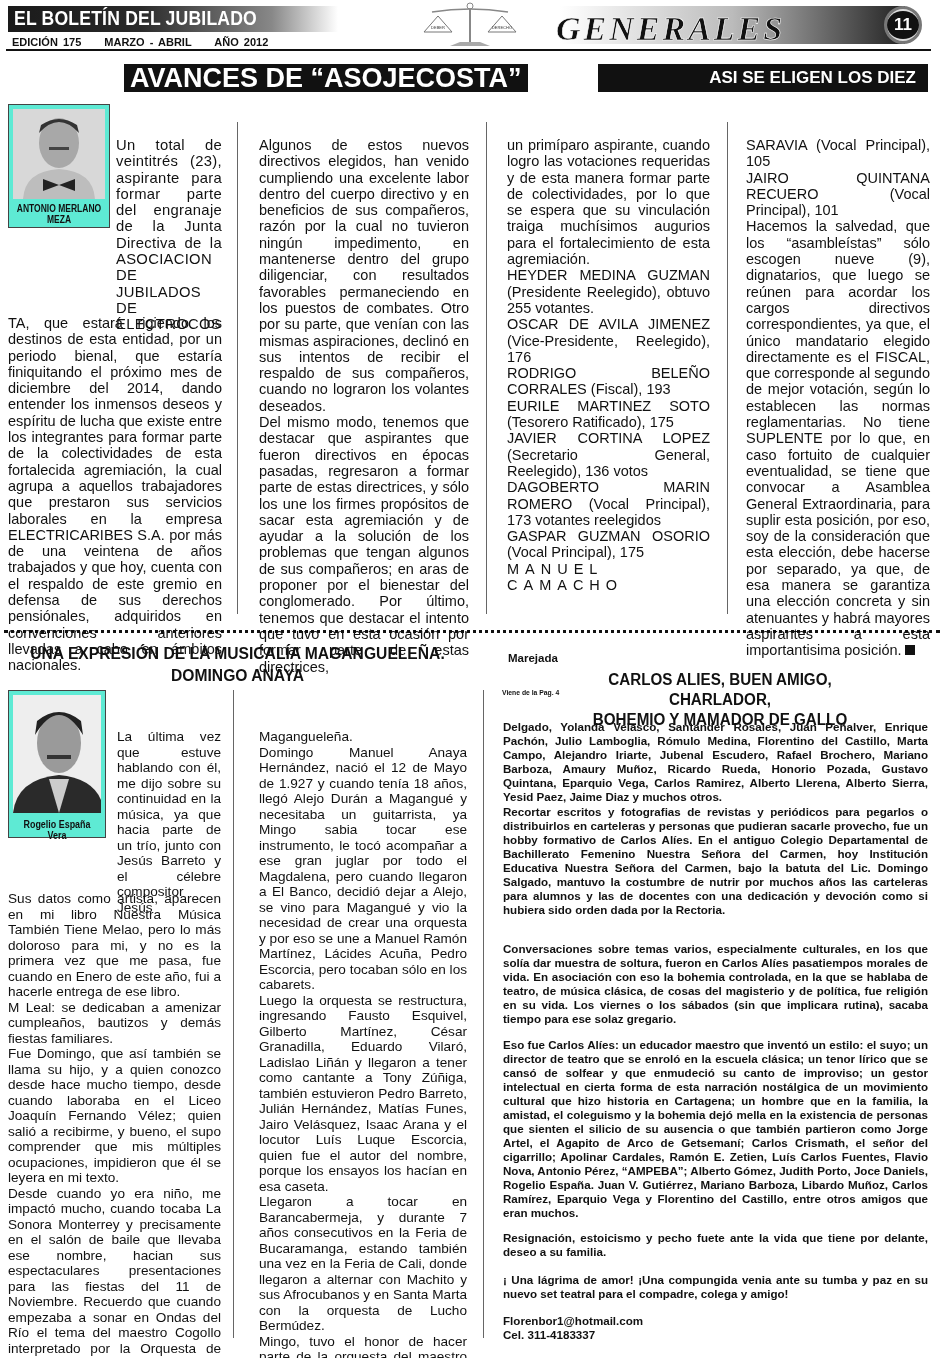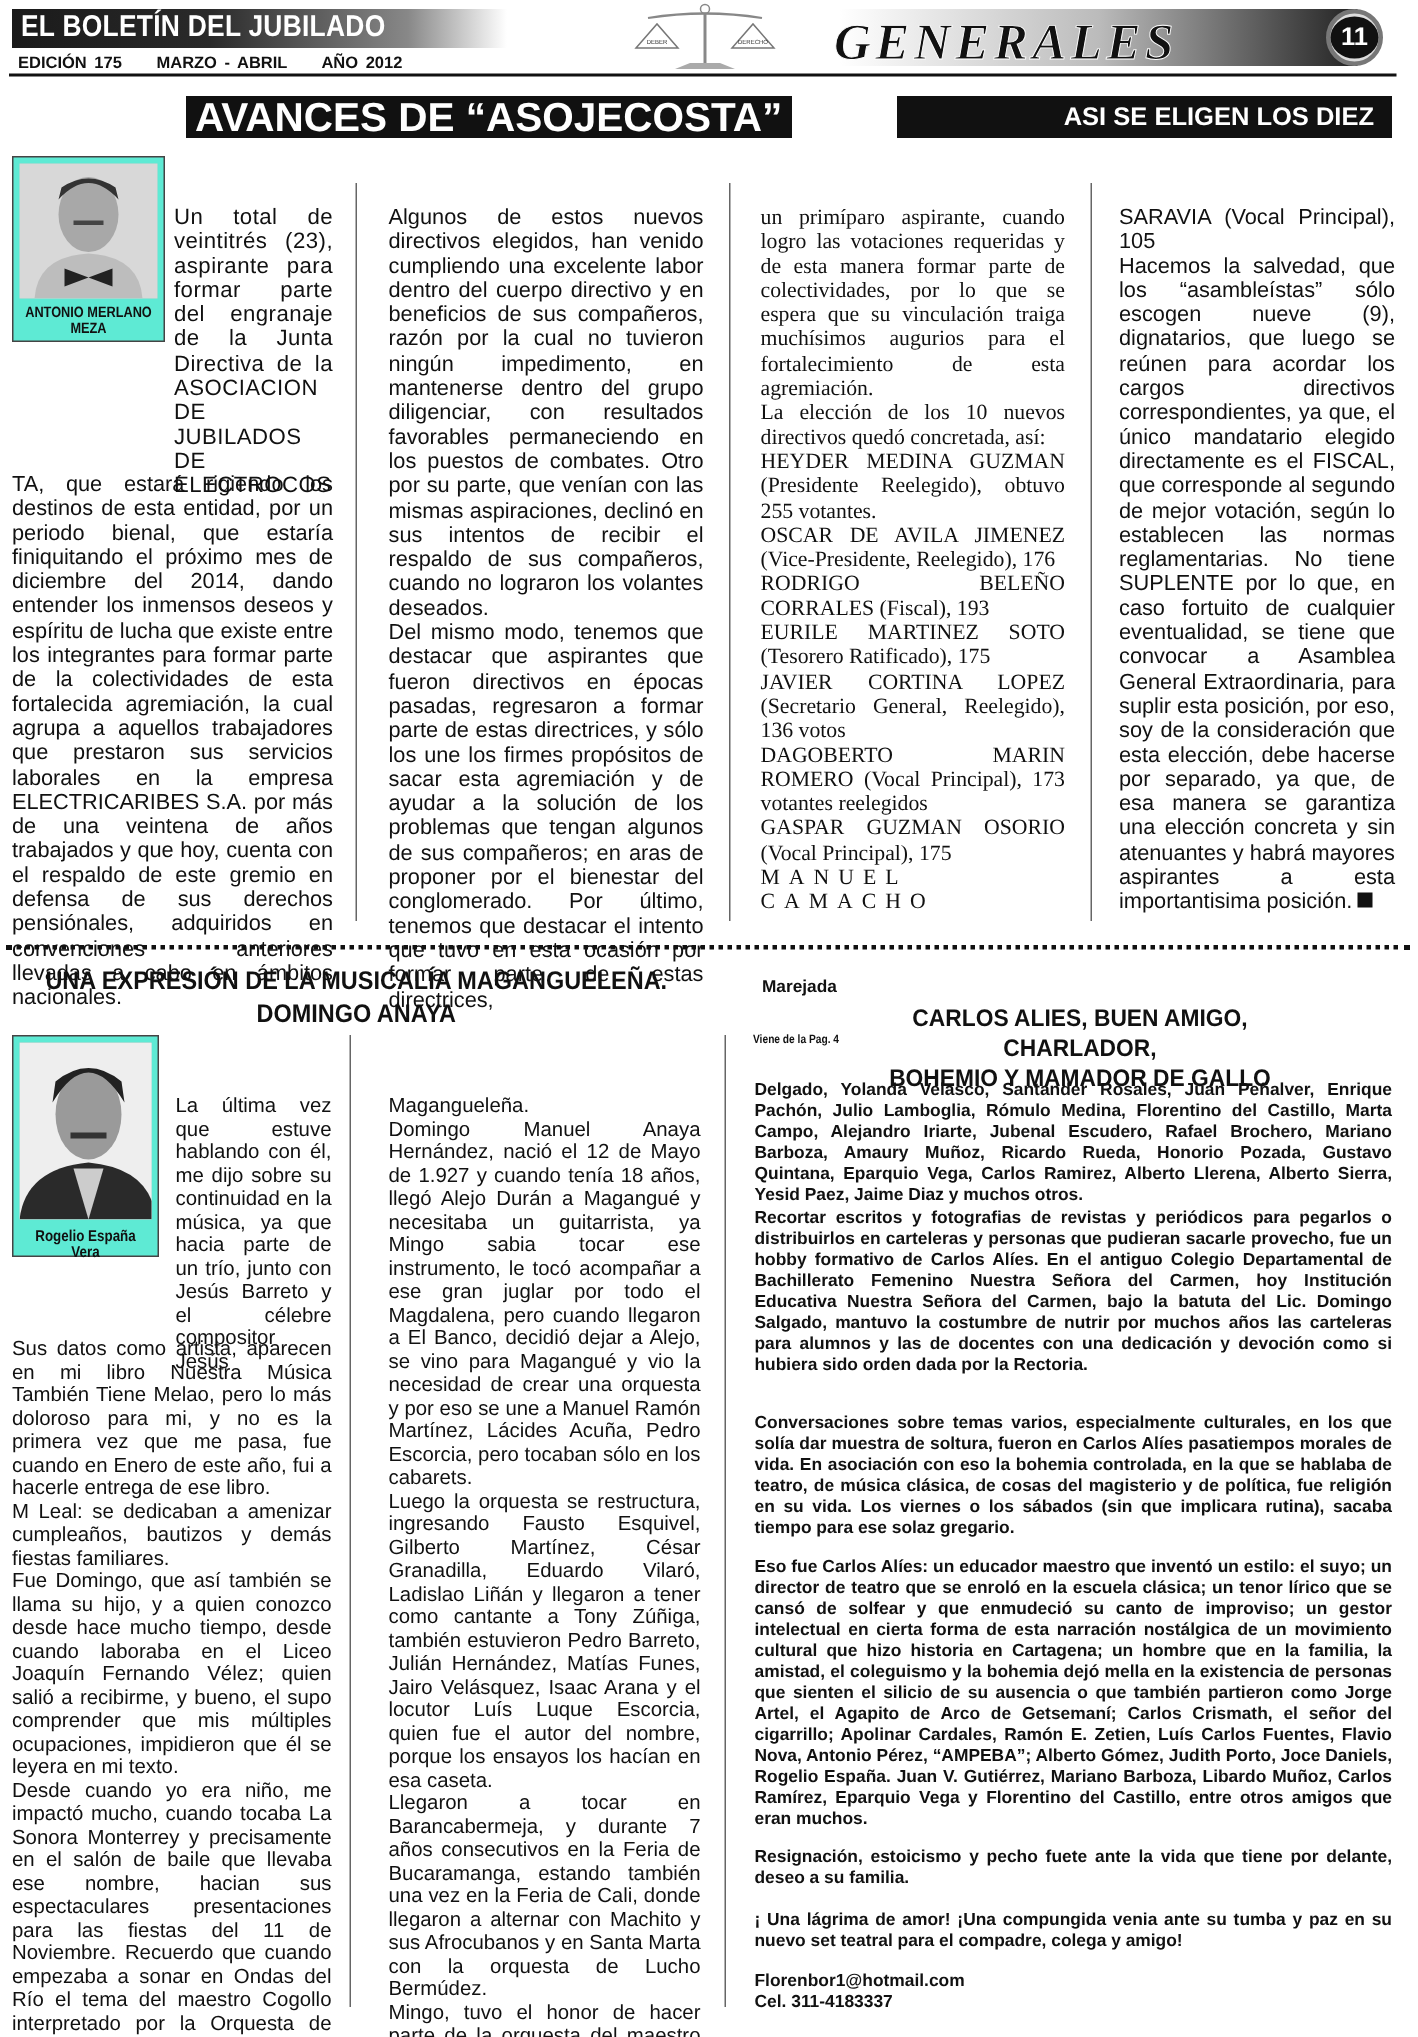--- a/index.html
+++ b/index.html
@@ -142,36 +142,36 @@
   <p>TA, que estará rigiendo los destinos de esta entidad, por un periodo  bienal, que estaría finiquitando el próximo mes de diciembre del 2014, dando entender los inmensos deseos  y espíritu de lucha que existe entre los integrantes para formar parte de la colectividades de esta fortalecida agremiación, la cual agrupa a aquellos trabajadores que prestaron sus servicios laborales  en la empresa ELECTRICARIBES S.A. por más de una veintena de años trabajados y que hoy, cuenta con el respaldo de este  gremio en defensa de sus derechos pensiónales, adquiridos en convenciones anteriores llevadas a cabo en ámbitos nacionales.</p>
 </div>
 <div class="vrule" style="left:237px; top:122px; height:492px;"></div>
 
 <div class="col" style="left:259px; top:98px; width:210px;">
   <p>Algunos de estos nuevos directivos elegidos, han venido cumpliendo una excelente labor dentro del cuerpo directivo y en beneficios de sus compañeros, razón por la cual no tuvieron ningún impedimento, en mantenerse dentro del grupo diligenciar, con resultados favorables permaneciendo en los puestos de combates.  Otro por su parte, que venían con las mismas aspiraciones, declinó en sus intentos de recibir el respaldo de sus compañeros, cuando no lograron los volantes deseados.</p>
   <p>Del mismo modo, tenemos que destacar que aspirantes que fueron directivos en épocas pasadas, regresaron a formar parte de estas directrices, y sólo los une los firmes propósitos de sacar esta agremiación y de ayudar a la solución de los problemas que tengan algunos de sus compañeros; en aras de proponer  por el bienestar del conglomerado. Por último, tenemos que destacar el intento que tuvo en esta ocasión por formar parte de estas directrices,</p>
 </div>
 <div class="vrule" style="left:486px; top:122px; height:492px;"></div>
 
-<div class="col" style="left:507px; top:98px; width:203px;font-family:Liberation Serif, serif;">
+<div class="col" style="left:507px; top:98px; width:203px;">
   <p>un primíparo aspirante, cuando logro las votaciones requeridas y de esta manera formar parte de colectividades, por lo que se espera que su vinculación traiga muchísimos augurios para el fortalecimiento de esta agremiación.</p>
-  <p>La elección de los 10 nuevos directivos quedó concretada, así:</p>
   <p>HEYDER MEDINA GUZMAN (Presidente Reelegido), obtuvo 255 votantes.</p>
   <p>OSCAR DE AVILA JIMENEZ (Vice-Presidente,  Reelegido), 176</p>
   <p>RODRIGO BELEÑO CORRALES (Fiscal), 193</p>
   <p>EURILE MARTINEZ SOTO (Tesorero Ratificado), 175</p>
   <p>JAVIER CORTINA LOPEZ (Secretario General, Reelegido), 136 votos</p>
   <p>DAGOBERTO MARIN ROMERO (Vocal Principal), 173 votantes reelegidos</p>
   <p>GASPAR GUZMAN OSORIO (Vocal Principal), 175</p>
   <p style="letter-spacing:6px;">MANUEL CAMACHO</p>
 </div>
 <div class="vrule" style="left:727px; top:122px; height:492px;"></div>
 
 <div class="col" style="left:746px; top:98px; width:184px;">
   <p>SARAVIA (Vocal Principal), 105</p>
+  <p>JAIRO QUINTANA RECUERO (Vocal Principal), 101</p>
   <p><span>Hacemos la salvedad, que los “asambleístas” sólo escogen nueve (9), dignatarios, que luego se reúnen para acordar los cargos directivos correspondientes, ya que, el único mandatario elegido directamente es el FISCAL, que corresponde al segundo de mejor votación, según lo establecen las normas reglamentarias. No tiene SUPLENTE por lo que, en caso fortuito de cualquier eventualidad, se tiene que convocar a Asamblea General Extraordinaria, para suplir esta posición, por eso, soy de la consideración que esta elección, debe hacerse por separado, ya que, de esa manera se garantiza una elección concreta y sin atenuantes y habrá mayores aspirantes a esta importantisima posición.</span><span class="end-mark"></span></p>
 </div>
 
 <div class="dotted-sep"></div>
 
 <div class="headline-bl">
   <div>UNA EXPRESIÓN DE LA MUSICALÍA MAGANGUELEÑA.</div>
   <div>DOMINGO ANAYA</div>
 </div>
 

